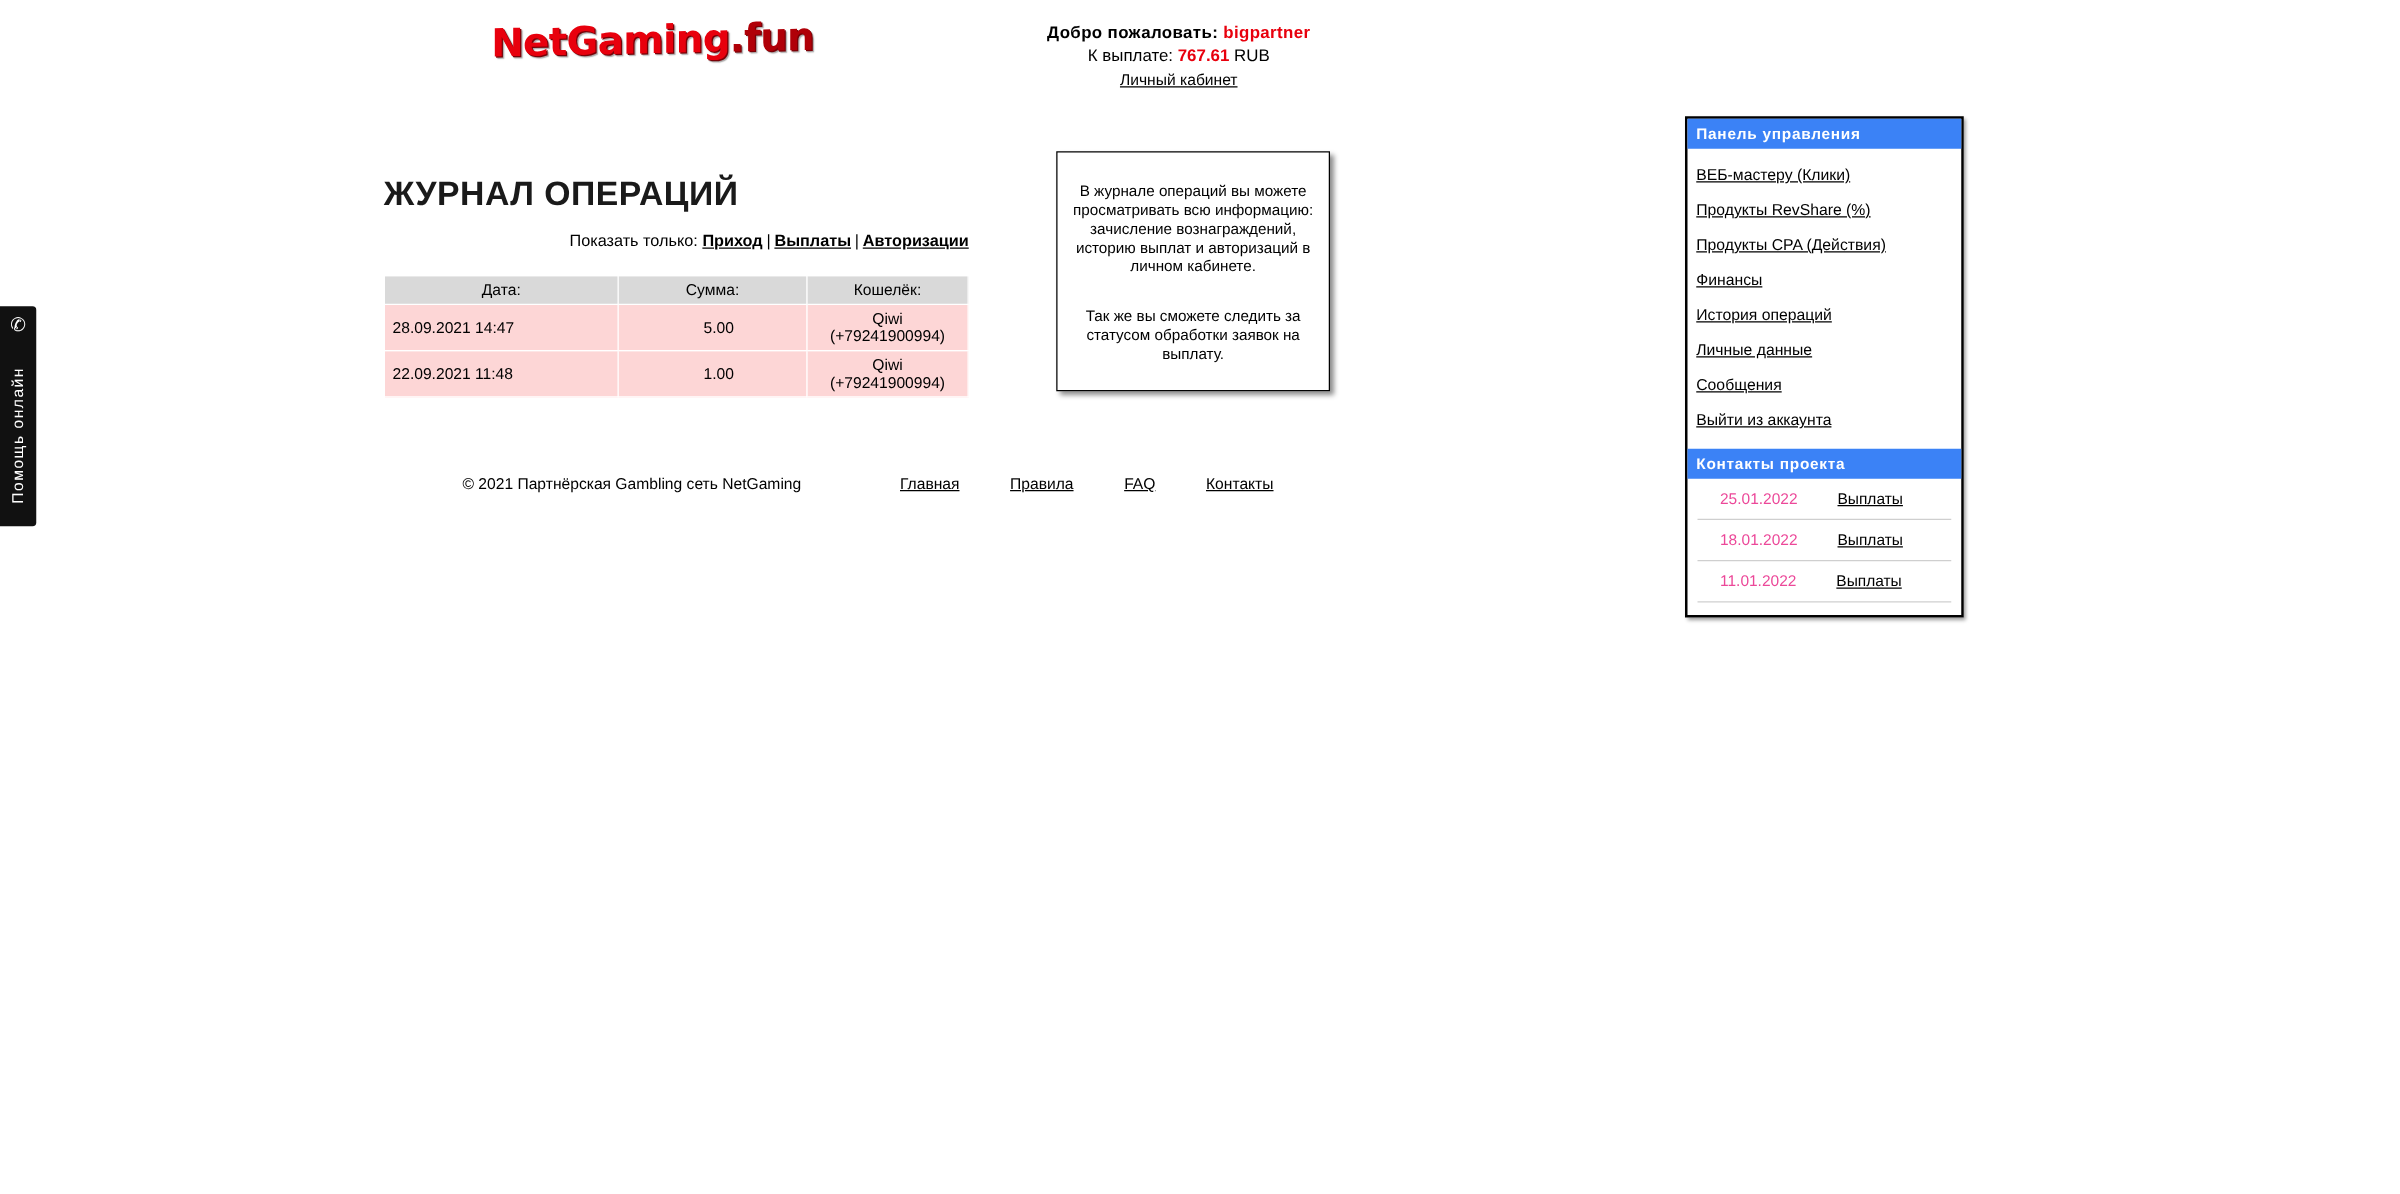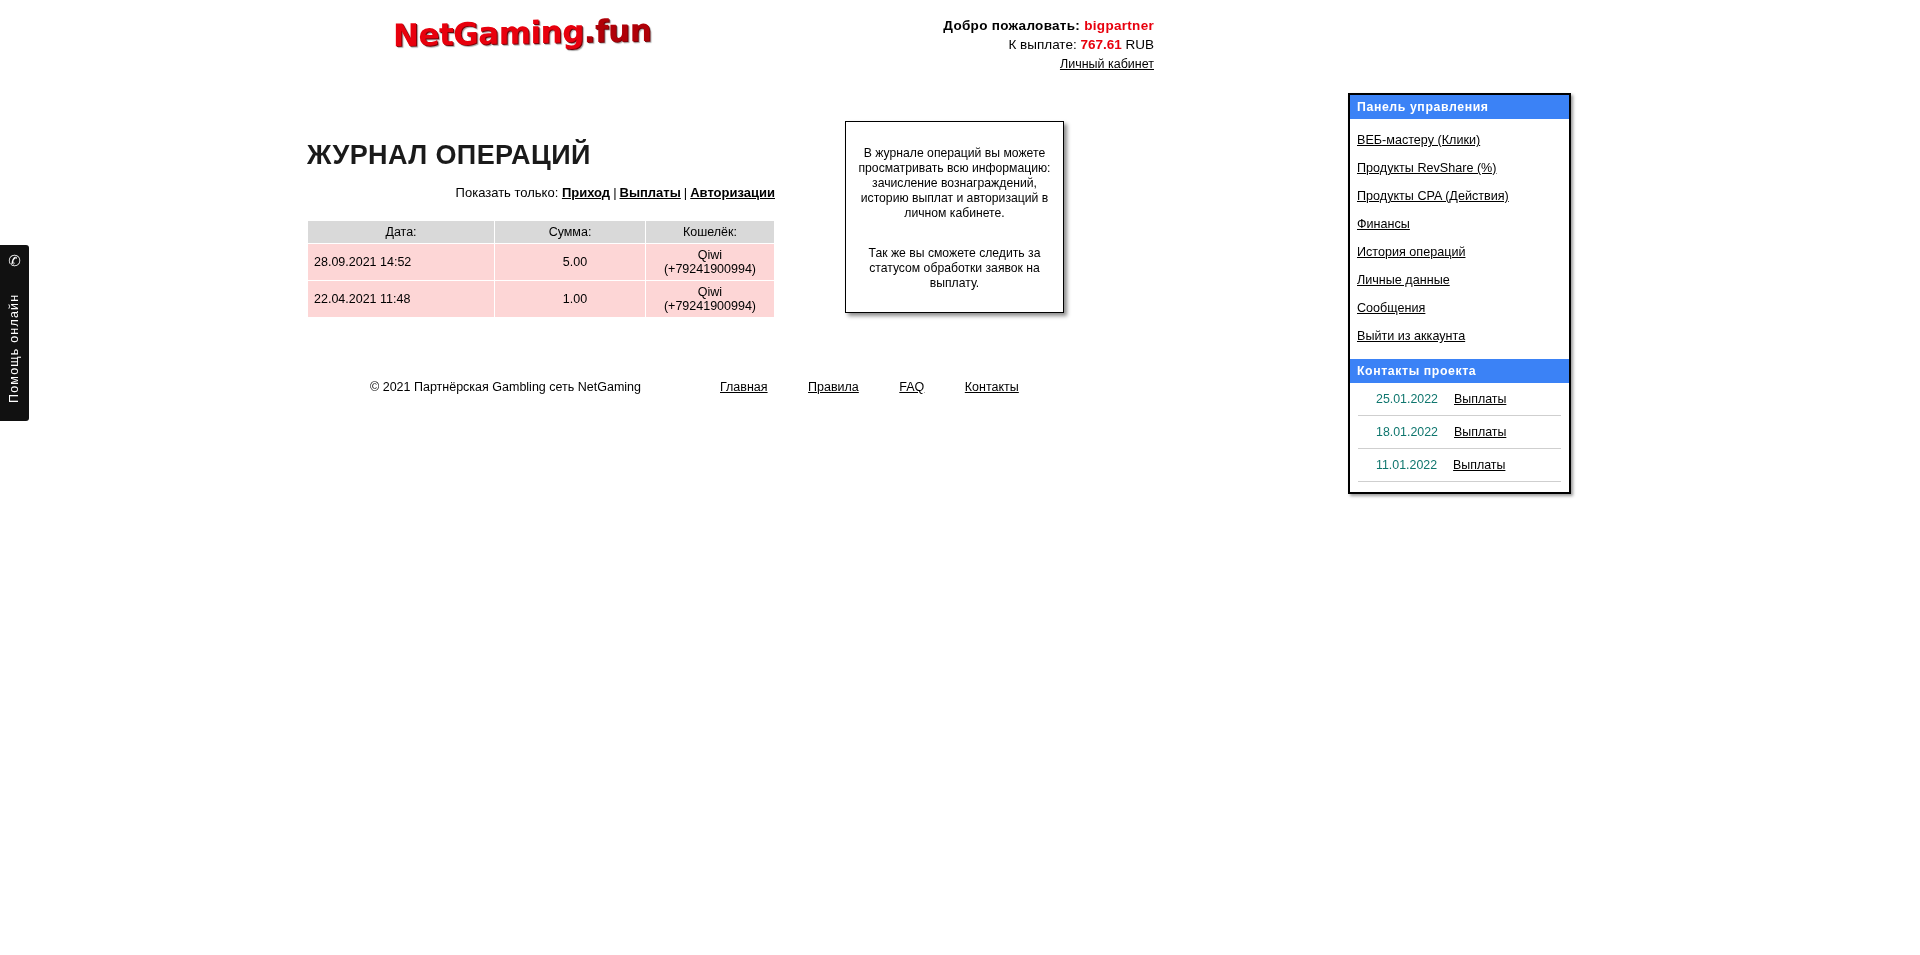--- a/index.html
+++ b/index.html
@@ -65,24 +65,24 @@
     font-size: 31px;
     letter-spacing: -0.5px;
     color: #e8000d;
     text-shadow: 1px 1px 0 #7a0007, 2px 2px 1px rgba(0,0,0,0.35);
     transform: skewY(-1.2deg);
   }
   .logo .l2 { color: #b00008; }
 
   .welcome-block {
     position: absolute;
-    left: 824px;
+    left: 778px;
     top: 18px;
     width: 330px;
-    text-align: right;
+    text-align: center;
     font-size: 13.5px;
     color: #000000;
   }
   .welcome-block .line1 { font-weight: bold; letter-spacing: 0.3px; }
   .welcome-block .user { color: #e8000d; font-weight: bold; }
   .welcome-block .line2 { margin-top: 4px; }
   .welcome-block .amount { color: #e8000d; font-weight: bold; }
   .welcome-block .cabinet {
     margin-top: 4px;
   }
@@ -214,21 +214,21 @@
   .news-list { padding: 0; }
   .news-item {
     display: flex;
     align-items: center;
     padding: 9px 0 9px 18px;
     border-bottom: 1px solid #cfcfcf;
     margin: 0 8px;
     font-size: 12.4px;
   }
   .news-item:last-child { border-bottom: 1px solid #cfcfcf; }
-  .news-item .news-date { color: #0f766e; margin-right: 16px; text-align: right; }
+  .news-item .news-date { color: #ec4899; margin-right: 32px; text-align: right; }
   .news-item .news-link { color: #000; text-decoration: underline; }
   .news-spacer { height: 10px; }
 </style>
 </head>
 <body>
 
 <div class="help-tab">
   <span class="help-icon">✆</span>
   <span class="help-text">Помощь  онлайн</span>
 </div>
@@ -262,26 +262,26 @@
 <table class="ops-table">
   <thead>
     <tr>
       <th>Дата:</th>
       <th>Сумма:</th>
       <th>Кошелёк:</th>
     </tr>
   </thead>
   <tbody>
     <tr>
-      <td class="c-date">28.09.2021 14:52</td>
+      <td class="c-date">28.09.2021 14:47</td>
       <td class="c-sum">5.00</td>
       <td class="c-wallet">Qiwi (+79241900994)</td>
     </tr>
     <tr>
-      <td class="c-date">22.04.2021 11:48</td>
+      <td class="c-date">22.09.2021 11:48</td>
       <td class="c-sum">1.00</td>
       <td class="c-wallet">Qiwi (+79241900994)</td>
     </tr>
   </tbody>
 </table>
 
 <div class="info-box">
   <p>В журнале операций вы можете просматривать всю информацию: зачисление вознаграждений, историю выплат и авторизаций в личном кабинете.</p>
   <p>Так же вы сможете следить за статусом обработки заявок на выплату.</p>
 </div>

